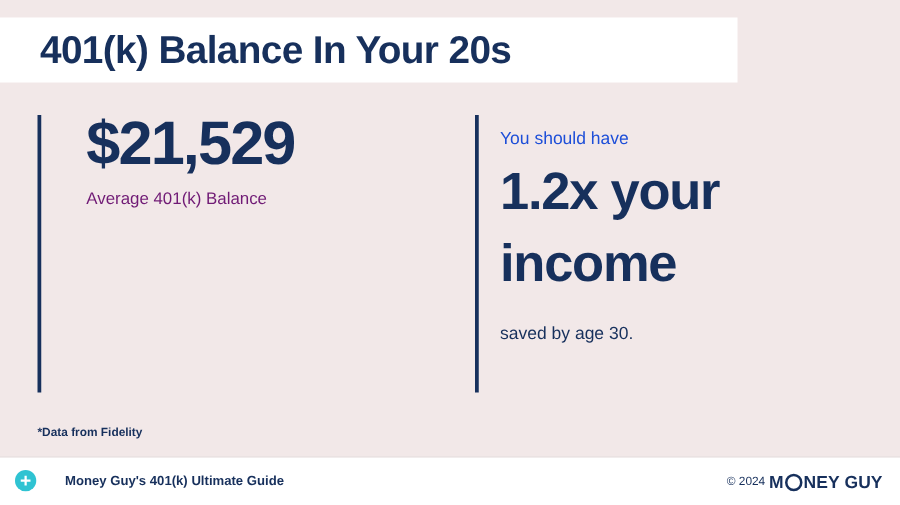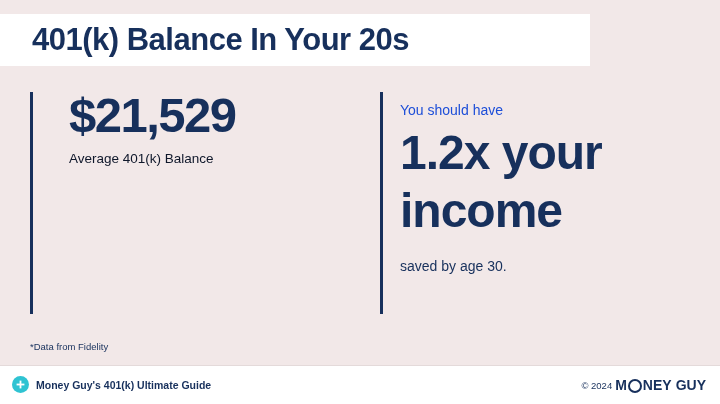--- a/index.html
+++ b/index.html
@@ -66,78 +66,79 @@
   }
   .big-stat {
     font-size: 49px;
     font-weight: bold;
     color: #17305c;
     letter-spacing: -1.5px;
     line-height: 58px;
   }
   .stat-caption {
     font-size: 13.5px;
-    color: #0f172a;
+    color: #701a75;
     margin-top: 6px;
     line-height: 18px;
   }
   .stat-block-2 {
     margin-top: 26px;
   }
   
   .right-col {
     position: absolute;
     left: 400px;
     top: 100px;
     width: 300px;
   }
   .small-lead {
     font-size: 14px;
     color: #1d4ed8;
     line-height: 20px;
   }
   .big-phrase {
-    font-size: 48px;
+    font-size: 42px;
     font-weight: bold;
     color: #17305c;
     letter-spacing: -1px;
     line-height: 50px;
     margin-top: 8px;
   }
   .small-trail {
     font-size: 14px;
     color: #17305c;
     line-height: 20px;
     margin-top: 20px;
   }
   
   .footnote {
     position: absolute;
     left: 30px;
     top: 341px;
     font-size: 9.5px;
     color: #17305c;
+    font-weight: bold;
   }
   
   .footer {
     position: absolute;
     left: 0;
     bottom: 0;
     width: 720px;
     height: 38px;
     background: #ffffff;
     border-top: 1px solid #e4dada;
   }
   .footer-left {
     position: absolute;
     left: 12px;
     top: 10px;
     display: flex;
     align-items: center;
-    gap: 7px;
+    gap: 23px;
   }
   .badge-icon {
     width: 17px;
     height: 17px;
     border-radius: 50%;
     background: #2fc3d2;
     display: flex;
     align-items: center;
     justify-content: center;
   }

